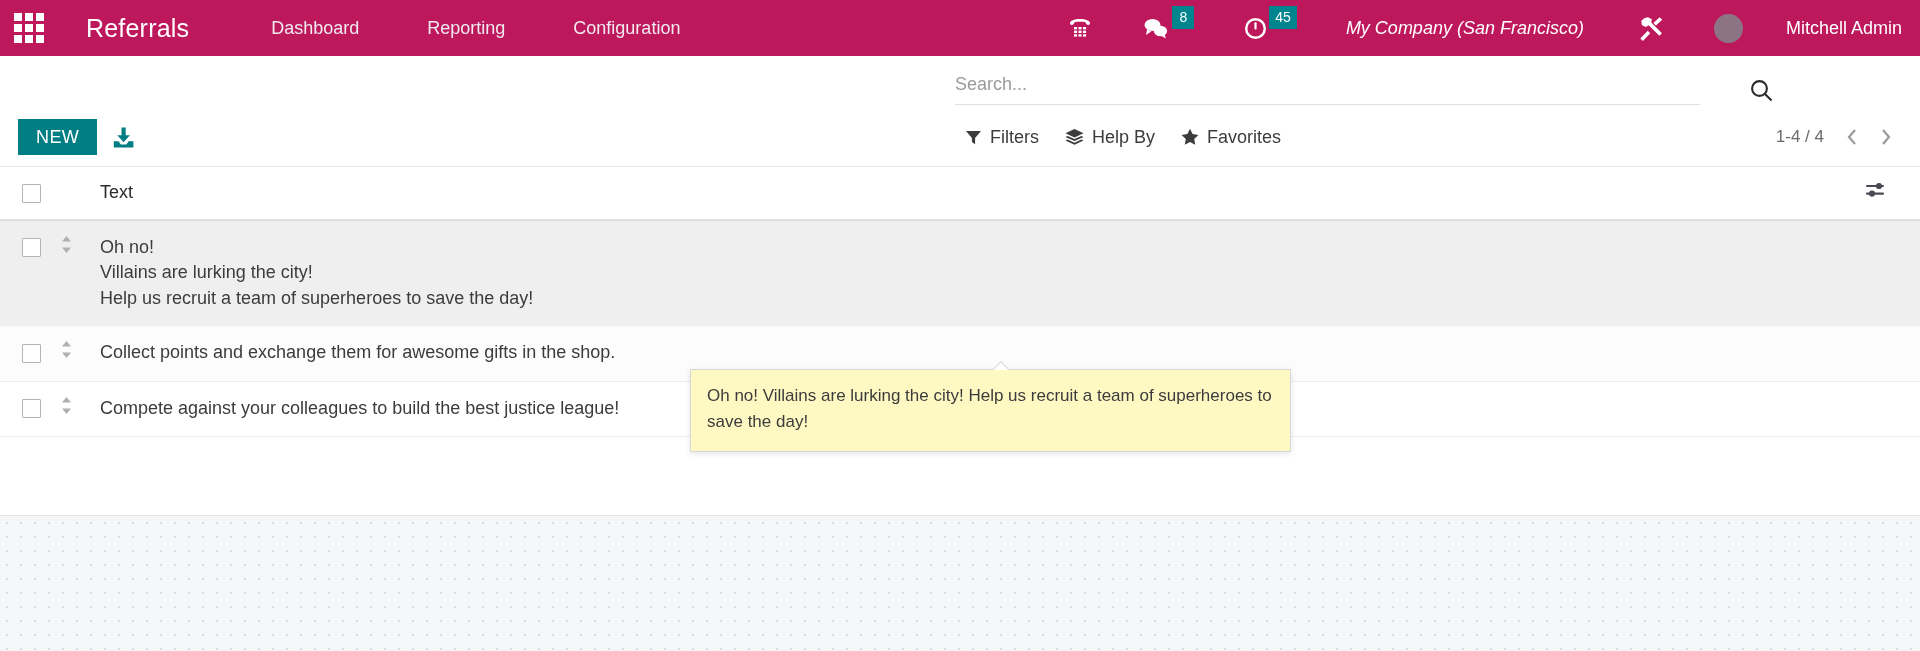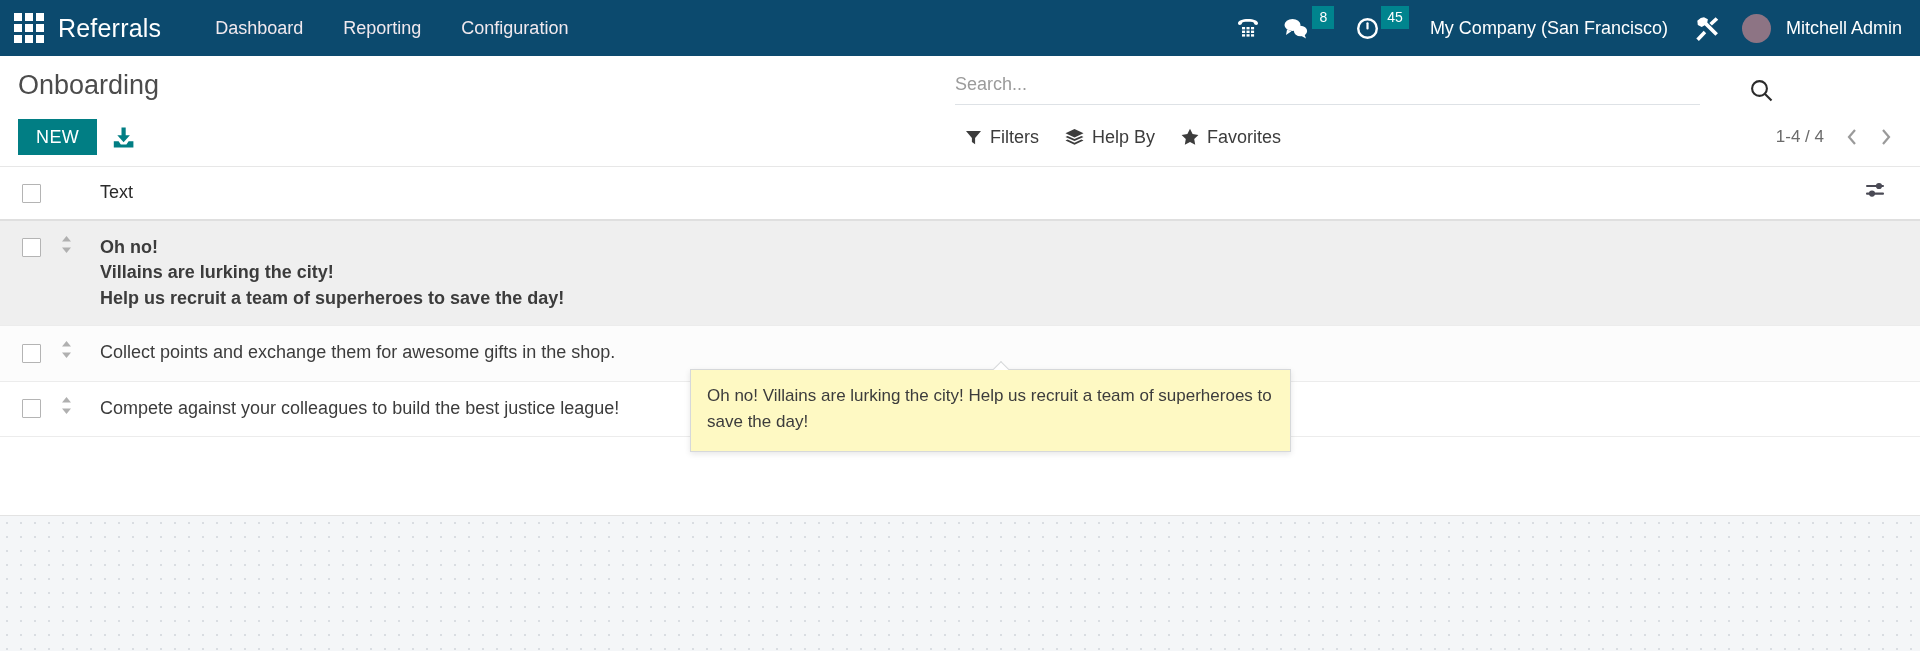--- a/index.html
+++ b/index.html
@@ -6,26 +6,27 @@
   html, body {
     width: 1920px; height: 651px;
     font-family: "Liberation Sans", sans-serif;
     background: #ffffff;
     overflow: hidden;
   }
 
   
   .navbar {
     height: 56px;
-    background: #0c4a6e;
+    background: #be185d;
     display: flex;
     align-items: center;
     color: #ffffff;
     position: relative;
     z-index: 40;
+    gap: 28px;
   }
   .apps-grid {
     width: 30px; height: 30px;
     margin-left: 14px; margin-right: 14px;
     display: grid;
     grid-template-columns: repeat(3, 8px);
     grid-template-rows: repeat(3, 8px);
     gap: 3px;
     justify-content: center; align-content: center;
     cursor: pointer;
@@ -49,21 +50,21 @@
   .sys-icon svg { fill: #ffffff; display: block; }
   .badge {
     background: #00848E; color: #ffffff;
     font-size: 14px; line-height: 1;
     padding: 4px 6px 5px 6px; min-width: 22px; text-align: center;
     margin-left: 2px; margin-bottom: 9px; align-self: center;
     position: relative; top: -6px;
   }
   .company-name {
     font-size: 18px; padding: 0 14px 0 10px; cursor: pointer;
-    white-space: nowrap; color: #ffffff;
+    white-space: nowrap; color: #ffffff; font-style: italic;
   }
   .avatar-wrap { position: relative; width: 29px; height: 29px; display:flex; align-items:flex-end; justify-content:center; overflow:hidden; border-radius:50%; background:#8d7484;}
   .username { font-size: 18px; padding: 0 18px 0 11px; cursor: pointer; white-space: nowrap; }
 
   
   .control-panel { background: #ffffff; position: relative; z-index: 30; }
   .cp-row1 { display: flex; align-items: flex-start; height: 52px; }
   .page-title {
     font-size: 27px; color: #4c4c4c; font-weight: 400;
     padding-left: 18px; padding-top: 14px; white-space: nowrap;
@@ -138,21 +139,21 @@
   .col-handle { width: 40px; }
   .col-text { padding-left: 0px; }
   .col-opt { width: 56px; text-align: right; padding-right: 18px; }
 
   table.o-list tbody td {
     border-bottom: 1px solid #ececec;
     font-size: 18px; color: #3c3c3c;
     vertical-align: top; padding-top: 14px; padding-bottom: 14px;
     line-height: 1.42;
   }
-  tbody tr.row-selected td { background: #efefef; font-weight: bold; }
+  tbody tr.row-selected td { background: #efefef; }
   tbody tr.row-alt td { background: #fcfcfc; }
 
   .o-check {
     width: 19px; height: 19px;
     border: 1px solid #b4b4b4; background: #ffffff;
     display: inline-block; cursor: pointer; border-radius: 1px;
     vertical-align: middle;
   }
   .handle {
     display: inline-block; cursor: grab; user-select: none;
@@ -269,21 +270,20 @@
       <div class="body"></div>
       <div class="head" style="margin-bottom:2px;"></div>
     </div>
   </div>
   <div class="username">Mitchell Admin</div>
 </div>
 
 <div class="control-panel">
 
   <div class="cp-row1">
-    <div class="page-title">Onboarding</div>
 
     <div class="search-zone">
       <div class="search-box">
         <input class="search-input" type="text" placeholder="Search..." style="">
         <div class="search-icon-btn">
           <svg width="25" height="25" viewBox="0 0 25 25" aria-hidden="true">
             <circle cx="10.5" cy="10.5" r="7.4"></circle>
             <line x1="16" y1="16" x2="22.5" y2="22.5"></line>
           </svg>
         </div>

